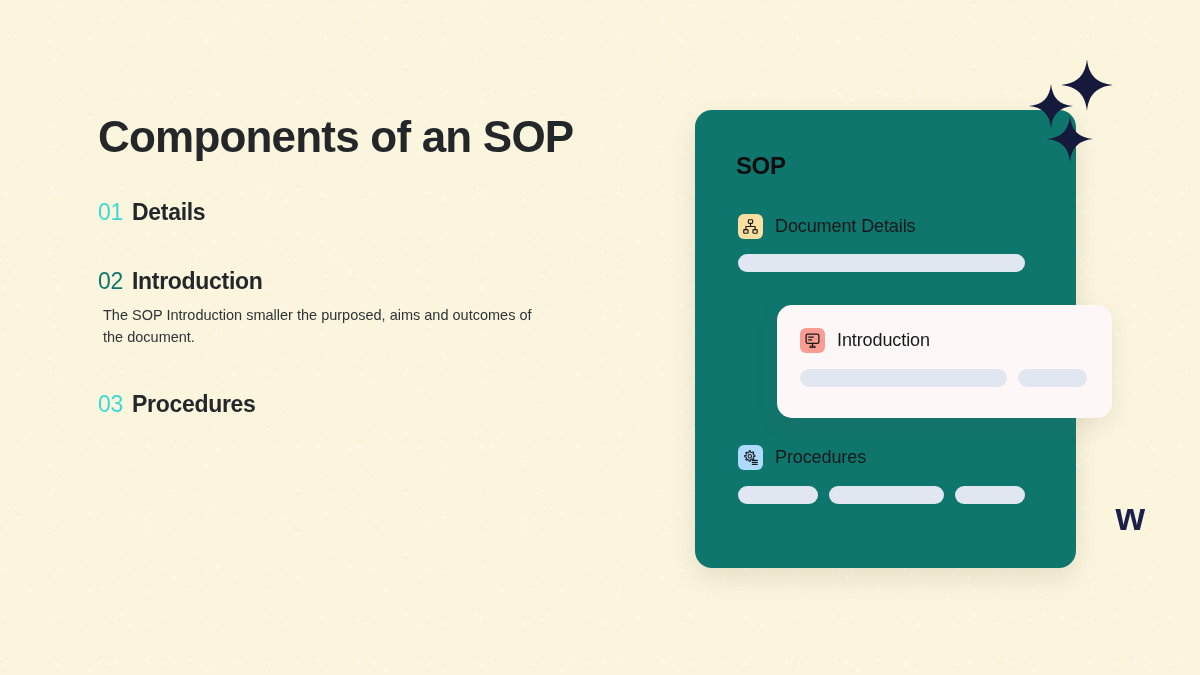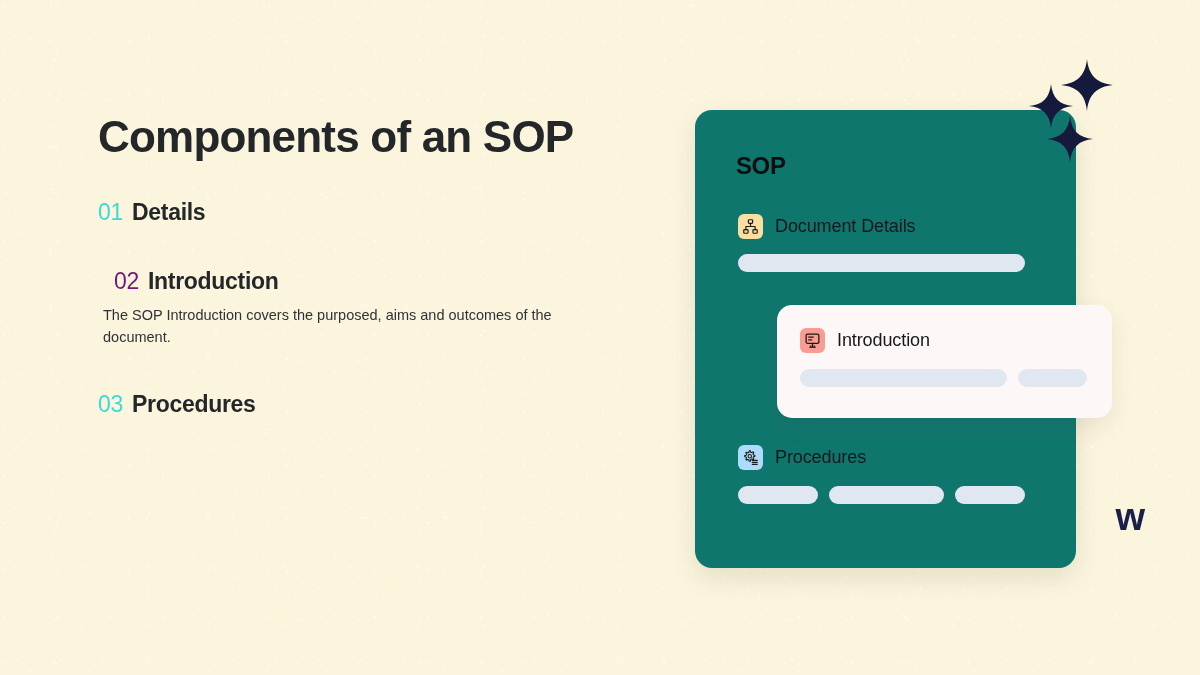--- a/index.html
+++ b/index.html
@@ -217,24 +217,24 @@
 
     <div class="section section--1">
       <div class="section-head">
         <span class="section-num" style="color: rgb(62, 217, 212);">01</span>
         <span class="section-name">Details</span>
       </div>
     </div>
 
     <div class="section section--2">
       <div class="section-head">
-        <span class="section-num" style="color: #701a75; margin-left: 16px;">02</span>
+        <span class="section-num" style="color: #0f766e;">02</span>
         <span class="section-name">Introduction</span>
       </div>
-      <p class="section-body">The SOP Introduction covers the purposed, aims and outcomes of the document.</p>
+      <p class="section-body">The SOP Introduction smaller the purposed, aims and outcomes of the document.</p>
     </div>
 
     <div class="section section--3">
       <div class="section-head">
         <span class="section-num" style="color: rgb(62, 217, 212);">03</span>
         <span class="section-name">Procedures</span>
       </div>
     </div>
 
   </div>

